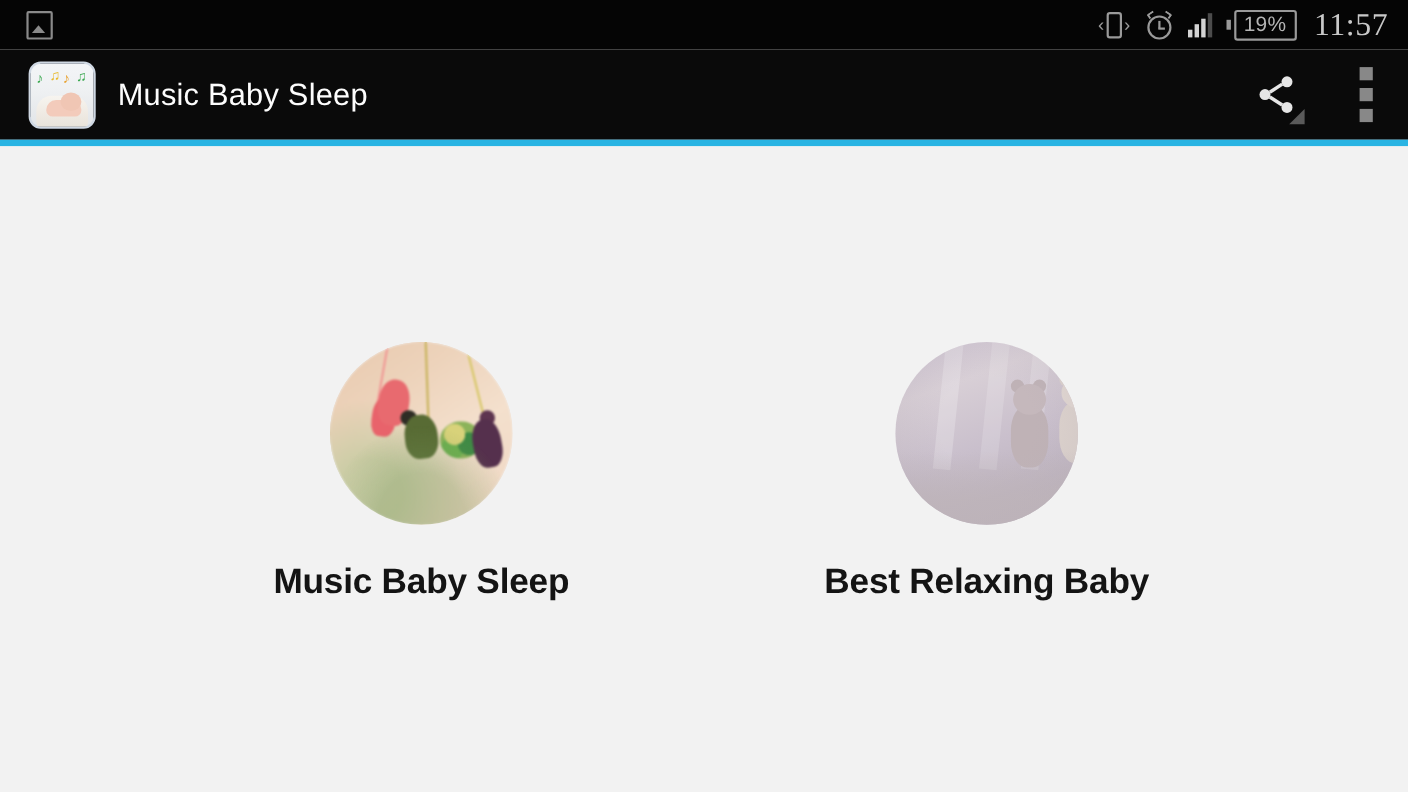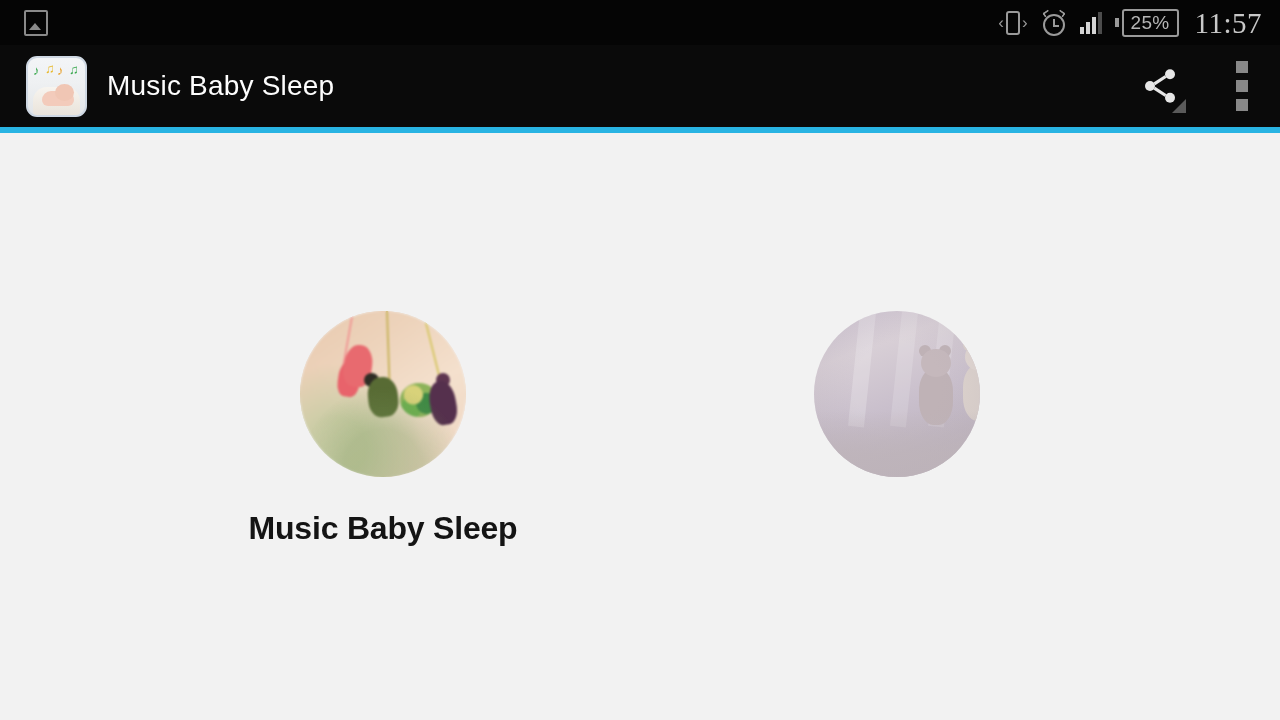--- a/index.html
+++ b/index.html
@@ -278,21 +278,21 @@
       <span class="hand-h"></span>
     </div>
     <div class="signal-icon">
       <i></i>
       <i></i>
       <i></i>
       <i></i>
     </div>
     <div class="battery-group">
       <span class="battery-nub"></span>
-      <span class="battery-shell">25%</span>
+      <span class="battery-shell">19%</span>
     </div>
     <div class="status-clock">11:57</div>
   </div>
 </div>
 
 <div class="action-bar">
   <div class="app-icon">
     <span class="basket"></span>
     <span class="baby-body"></span>
     <span class="baby-head"></span>
@@ -360,15 +360,16 @@
         <span class="bh"></span>
       </span>
       <span class="bear b3">
         
         
         
         
       </span>
       <span class="soft"></span>
     </div>
+    <div class="tile-label">Best Relaxing Baby</div>
   </div>
 
 </div>
 
 </body></html>

